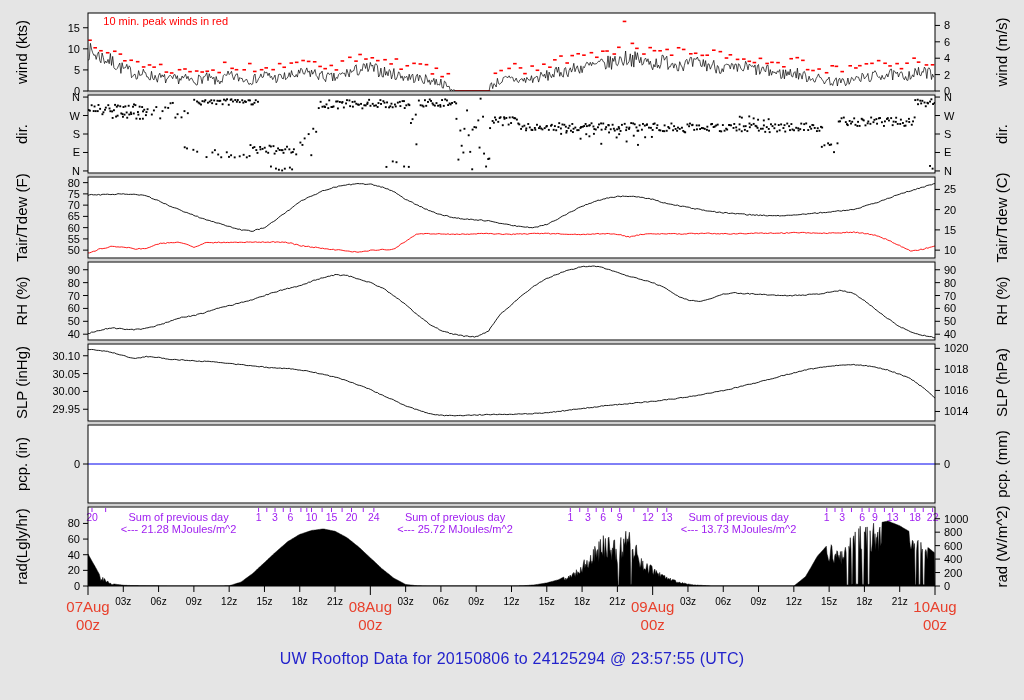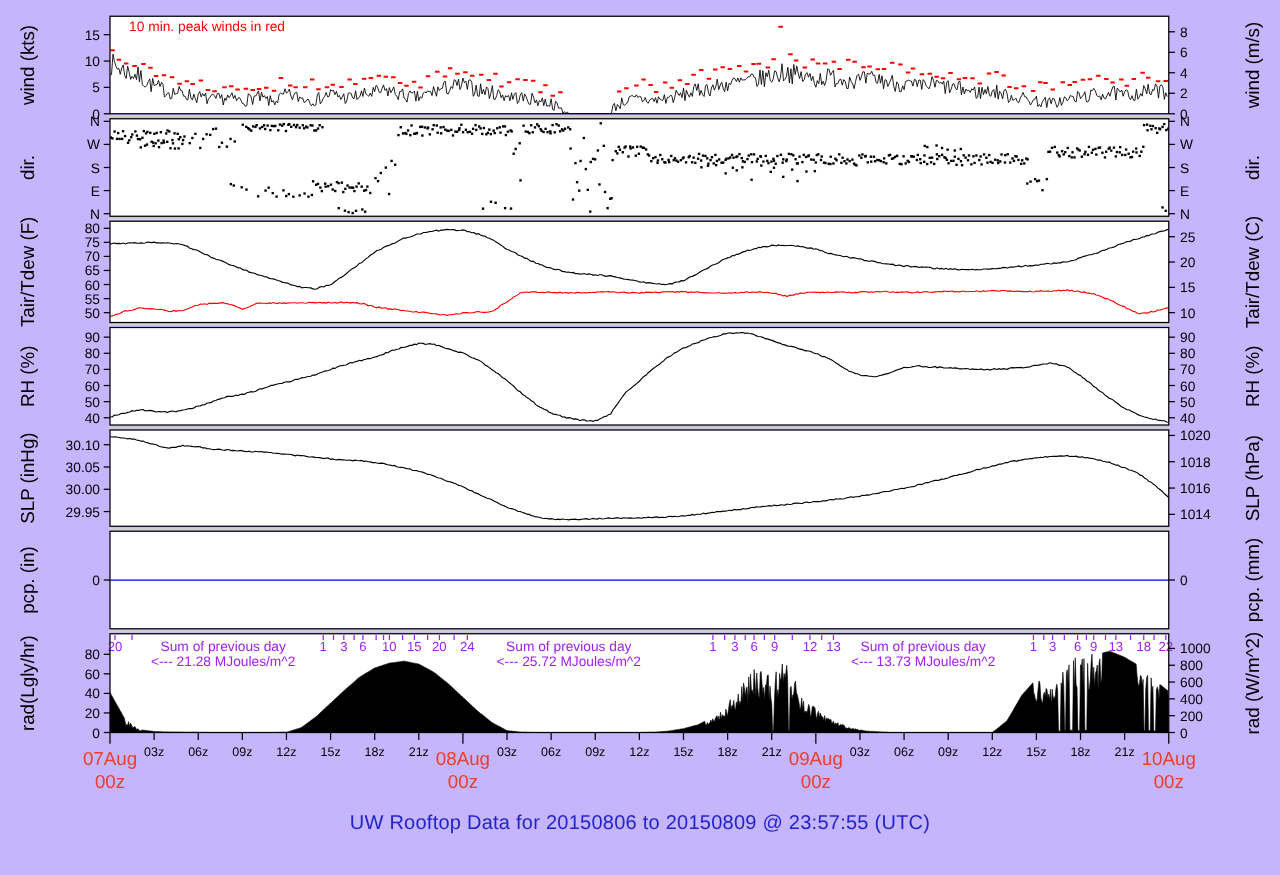--- a/index.html
+++ b/index.html
@@ -1,16 +1,16 @@
 <!DOCTYPE html>
 <html><head>
 <meta charset="utf-8">
 <style>
   html,body{margin:0;padding:0;background:#fff;}
-  .page{position:relative;width:1024px;height:700px;background:#c4b5fd;overflow:hidden;
+  .page{position:relative;width:1024px;height:700px;background:#e5e5e5;overflow:hidden;
         font-family:"Liberation Sans",sans-serif;}
   svg{position:absolute;left:0;top:0;}
   svg text{font-family:"Liberation Sans",sans-serif;}
   .title{position:absolute;left:0;top:650px;width:1024px;text-align:center;
          font-size:16px;letter-spacing:.2px;}
 </style>
 </head>
 <body>
 
 <div class="page">
@@ -1098,14 +1098,14 @@
         <text x="88" y="612" font-size="15" text-anchor="middle" fill="#e8402c">07Aug</text>
         <text x="88" y="630" font-size="15" text-anchor="middle" fill="#e8402c">00z</text>
         <text x="370.3333333333333" y="612" font-size="15" text-anchor="middle" fill="#e8402c">08Aug</text>
         <text x="370.3333333333333" y="630" font-size="15" text-anchor="middle" fill="#e8402c">00z</text>
         <text x="652.6666666666666" y="612" font-size="15" text-anchor="middle" fill="#e8402c">09Aug</text>
         <text x="652.6666666666666" y="630" font-size="15" text-anchor="middle" fill="#e8402c">00z</text>
         <text x="935" y="612" font-size="15" text-anchor="middle" fill="#e8402c">10Aug</text>
         <text x="935" y="630" font-size="15" text-anchor="middle" fill="#e8402c">00z</text>
       </g>
     </svg>
-  <div class="title" style="color: rgb(35, 35, 204);">UW Rooftop Data for 20150806  to  20150809 @ 23:57:55  (UTC)</div>
+  <div class="title" style="color: rgb(35, 35, 204);">UW Rooftop Data for 20150806  to  24125294 @ 23:57:55  (UTC)</div>
 </div>
 
 </body></html>

